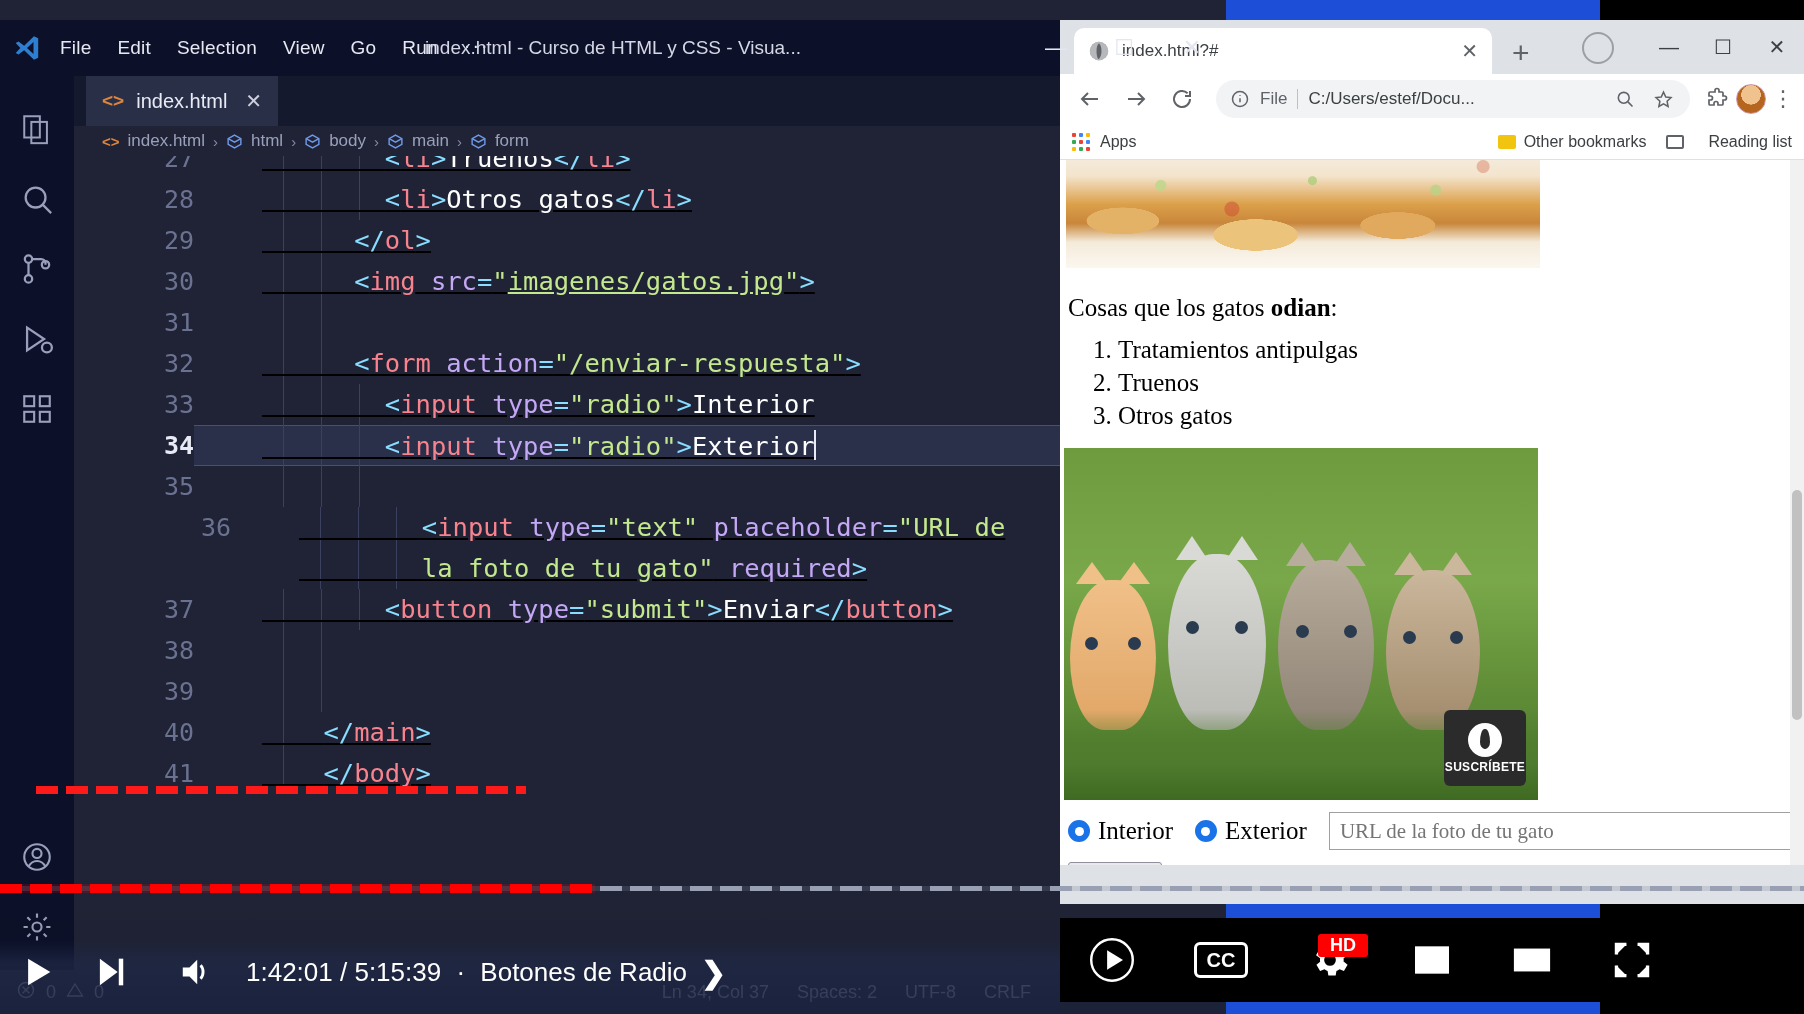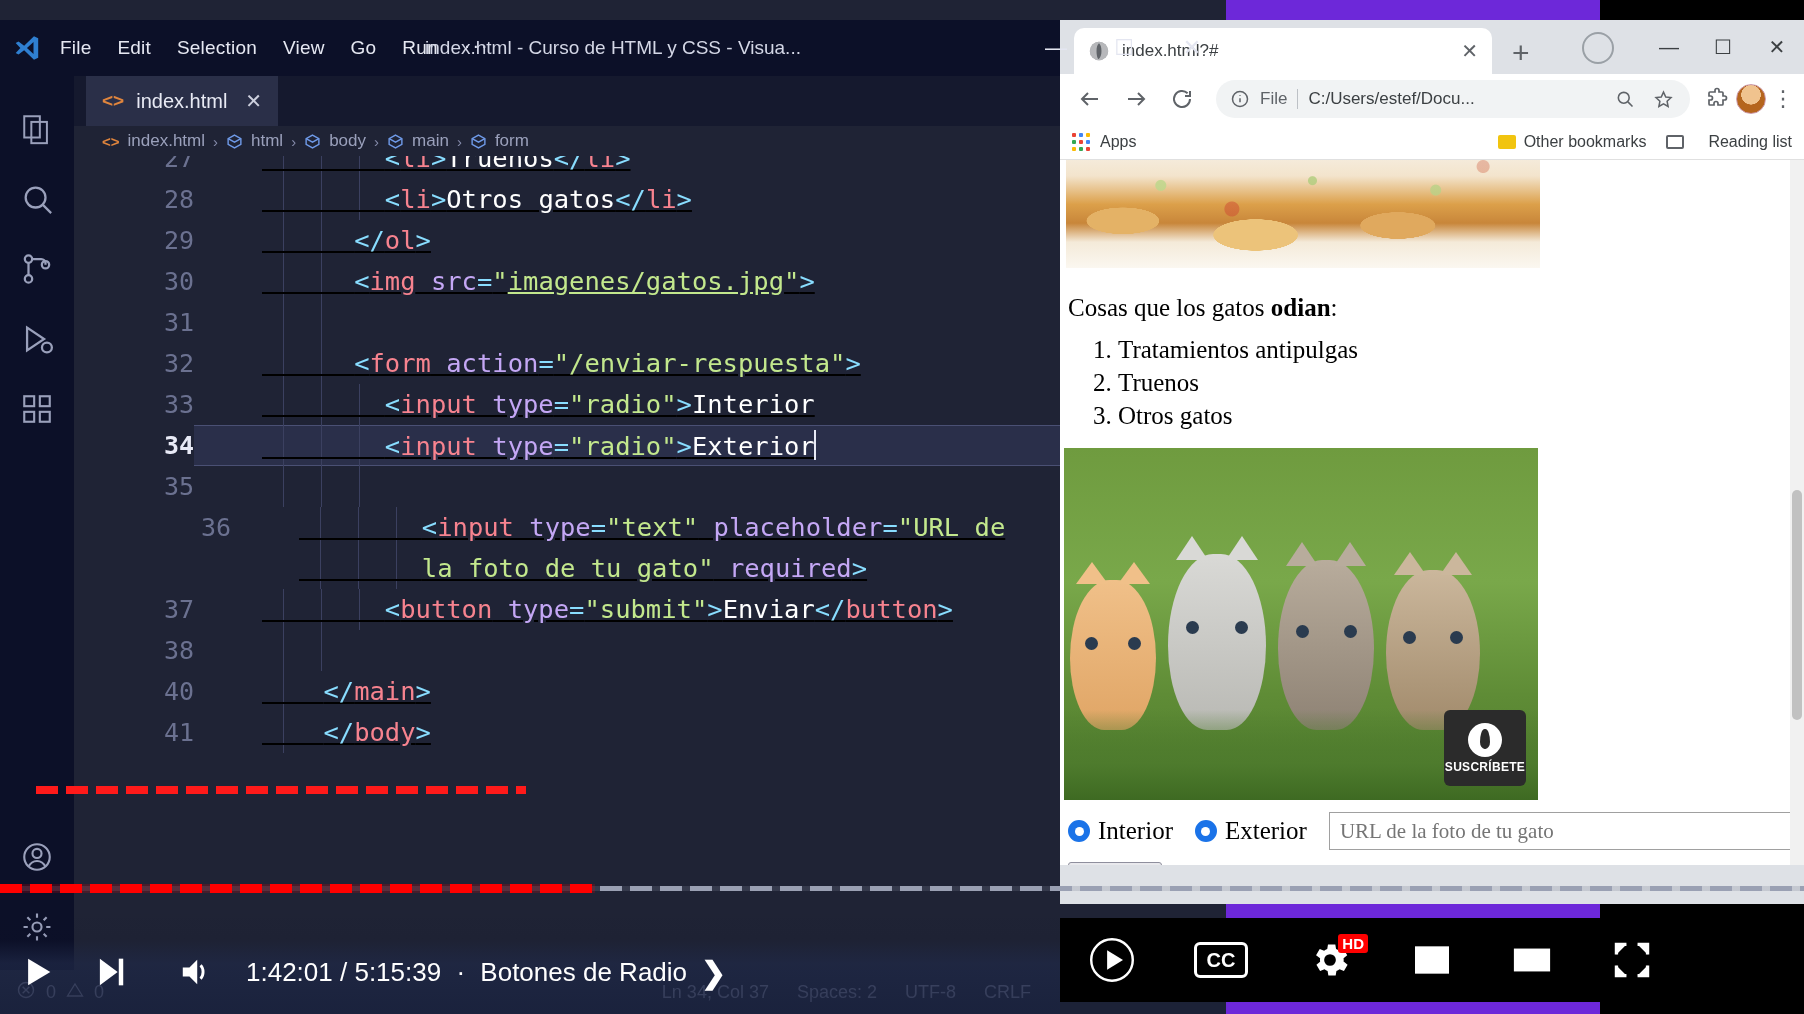--- a/index.html
+++ b/index.html
@@ -1,19 +1,19 @@
 <!DOCTYPE html>
 <html><head>
 <meta charset="utf-8">
 <style>
   * { box-sizing: border-box; margin:0; padding:0; }
   html,body { width:1804px; height:1014px; overflow:hidden; background:#000; }
   body { font-family:"Liberation Sans", sans-serif; }
 
-  #root { position:relative; width:1600px; height:1014px; background:#6d28d9; }
+  #root { position:relative; width:1600px; height:1014px; background:#1d4ed8; }
 
   
   .vscode { position:absolute; left:0; top:0; width:1226px; height:1014px; background:#1f2335; }
 
   .titlebar { position:absolute; left:0; top:20px; width:1226px; height:56px; background:#0c1028;
               display:flex; align-items:center; color:#cfd3e3; font-size:19px; }
   .vs-logo { width:52px; display:flex; justify-content:center; align-items:center; }
   .vs-logo svg { width:30px; height:30px; }
   .menu { display:flex; gap:26px; margin-left:8px; }
   .menu span { color:#e6e8f2; font-size:19px; letter-spacing:.2px; }
@@ -96,22 +96,22 @@
             font-family:"Liberation Sans", sans-serif; }
   .ytchev { font-size:30px; color:#fff; margin-left:14px; font-weight:bold;}
 
   
   .ytright { position:absolute; left:1060px; bottom:12px; width:744px; height:84px; z-index:21;
              background:#000; display:flex; align-items:flex-start; }
   .ytright .ytbtn { width:auto; padding:0 30px; position:relative; }
   .ccbox { width:54px; height:36px; border:3px solid #fff; border-radius:6px; display:flex;
            align-items:center; justify-content:center; font-size:20px; font-weight:bold; color:#fff;
            font-family:"Liberation Sans", sans-serif; }
-  .hdbadge { position:absolute; top:16px; right:14px; background:#ff0000; color:#fff; font-size:15px;
-             font-weight:bold; padding:1px 4px; border-radius:3px; }
+  .hdbadge { position:absolute; top:16px; right:14px; background:#ff0000; color:#fff; font-size:18px;
+             font-weight:bold; padding:1px 12px; border-radius:3px; }
   .gearIcon svg { width:44px; height:44px; }
 
   
   .chrome { position:absolute; left:1060px; top:20px; width:744px; height:884px; background:#dee1e6;
             overflow:hidden; }
   .ch-tabbar { position:relative; height:54px; background:#dee1e6; }
   .ch-tab { position:absolute; left:14px; top:8px; width:418px; height:46px; background:#fff;
             border-radius:10px 10px 0 0; display:flex; align-items:center; gap:12px; padding:0 14px; }
   .ch-tab .favicon { width:22px; height:22px; }
   .ch-tab .tlabel { font-size:17px; color:#3c4043; flex:1; }
@@ -339,20 +339,21 @@
           <div class="cline"><div style="position:absolute;left:209px;top:0;bottom:0;width:1px;background:#3b4060;"></div><div style="position:absolute;left:247px;top:0;bottom:0;width:1px;background:#3b4060;"></div><span class="gutter">29</span><span class="ctext"><span class="tx">      </span><span class="pk">&lt;/</span><span class="tg">ol</span><span class="pk">&gt;</span></span></div>
           <div class="cline"><div style="position:absolute;left:209px;top:0;bottom:0;width:1px;background:#3b4060;"></div><div style="position:absolute;left:247px;top:0;bottom:0;width:1px;background:#3b4060;"></div><span class="gutter">30</span><span class="ctext"><span class="tx">      </span><span class="pk">&lt;</span><span class="tg">img</span><span class="at"> src</span><span class="eq">=</span><span class="st">"</span><span class="link">imagenes/gatos.jpg</span><span class="st">"</span><span class="pk">&gt;</span></span></div>
           <div class="cline"><div style="position:absolute;left:209px;top:0;bottom:0;width:1px;background:#3b4060;"></div><div style="position:absolute;left:247px;top:0;bottom:0;width:1px;background:#3b4060;"></div><span class="gutter">31</span><span class="ctext"></span></div>
           <div class="cline"><div style="position:absolute;left:209px;top:0;bottom:0;width:1px;background:#3b4060;"></div><div style="position:absolute;left:247px;top:0;bottom:0;width:1px;background:#3b4060;"></div><span class="gutter">32</span><span class="ctext"><span class="tx">      </span><span class="pk">&lt;</span><span class="tg">form</span><span class="at"> action</span><span class="eq">=</span><span class="st">"/enviar-respuesta"</span><span class="pk">&gt;</span></span></div>
           <div class="cline"><div style="position:absolute;left:209px;top:0;bottom:0;width:1px;background:#3b4060;"></div><div style="position:absolute;left:247px;top:0;bottom:0;width:1px;background:#3b4060;"></div><div style="position:absolute;left:285px;top:0;bottom:0;width:1px;background:#3b4060;"></div><span class="gutter">33</span><span class="ctext"><span class="tx">        </span><span class="pk">&lt;</span><span class="tg">input</span><span class="at"> type</span><span class="eq">=</span><span class="st">"radio"</span><span class="pk">&gt;</span><span class="tx">Interior</span></span></div>
           <div class="cline active"><div class="hl" style="background:#2a2f4a;border-top:1px solid #4a5074;border-bottom:1px solid #4a5074;"></div><div style="position:absolute;left:209px;top:0;bottom:0;width:1px;background:#3b4060;"></div><div style="position:absolute;left:247px;top:0;bottom:0;width:1px;background:#3b4060;"></div><div style="position:absolute;left:285px;top:0;bottom:0;width:1px;background:#3b4060;"></div><span class="gutter">34</span><span class="ctext"><span class="tx">        </span><span class="pk">&lt;</span><span class="tg">input</span><span class="at"> type</span><span class="eq">=</span><span class="st">"radio"</span><span class="pk">&gt;</span><span class="tx">Exterior</span><span class="caret"></span></span></div>
           <div class="cline"><div style="position:absolute;left:209px;top:0;bottom:0;width:1px;background:#3b4060;"></div><div style="position:absolute;left:247px;top:0;bottom:0;width:1px;background:#3b4060;"></div><div style="position:absolute;left:285px;top:0;bottom:0;width:1px;background:#3b4060;"></div><span class="gutter">35</span><span class="ctext"></span></div>
           <div class="cline two"><div style="position:absolute;left:209px;top:0;bottom:0;width:1px;background:#3b4060;"></div><div style="position:absolute;left:247px;top:0;bottom:0;width:1px;background:#3b4060;"></div><div style="position:absolute;left:285px;top:0;bottom:0;width:1px;background:#3b4060;"></div><span class="gutter">36</span><span class="ctext"><span class="tx">        </span><span class="pk">&lt;</span><span class="tg">input</span><span class="at"> type</span><span class="eq">=</span><span class="st">"text"</span><span class="at"> placeholder</span><span class="eq">=</span><span class="st">"URL de</span></span><span class="ctext" style="top:41px"><span class="tx">        </span><span class="st">la foto de tu gato"</span><span class="at"> required</span><span class="pk">&gt;</span></span></div>
           <div class="cline"><div style="position:absolute;left:209px;top:0;bottom:0;width:1px;background:#3b4060;"></div><div style="position:absolute;left:247px;top:0;bottom:0;width:1px;background:#3b4060;"></div><div style="position:absolute;left:285px;top:0;bottom:0;width:1px;background:#3b4060;"></div><span class="gutter">37</span><span class="ctext"><span class="tx">        </span><span class="pk">&lt;</span><span class="tg">button</span><span class="at"> type</span><span class="eq">=</span><span class="st">"submit"</span><span class="pk">&gt;</span><span class="tx">Enviar</span><span class="pk">&lt;/</span><span class="tg">button</span><span class="pk">&gt;</span></span></div>
           <div class="cline"><div style="position:absolute;left:209px;top:0;bottom:0;width:1px;background:#3b4060;"></div><div style="position:absolute;left:247px;top:0;bottom:0;width:1px;background:#3b4060;"></div><span class="gutter">38</span></div>
+          <div class="cline"><div style="position:absolute;left:209px;top:0;bottom:0;width:1px;background:#3b4060;"></div><div style="position:absolute;left:247px;top:0;bottom:0;width:1px;background:#3b4060;"></div><span class="gutter">39</span><span class="ctext"></span></div>
           <div class="cline"><div style="position:absolute;left:209px;top:0;bottom:0;width:1px;background:#3b4060;"></div><span class="gutter">40</span><span class="ctext"><span class="tx">    </span><span class="pk">&lt;/</span><span class="tg">main</span><span class="pk">&gt;</span></span></div>
           <div class="cline"><div style="position:absolute;left:209px;top:0;bottom:0;width:1px;background:#3b4060;"></div><span class="gutter">41</span><span class="ctext"><span class="tx">    </span><span class="pk">&lt;/</span><span class="tg">body</span><span class="pk">&gt;</span></span></div>
         </div>
       <div class="scrollThumb" style="top:330px;height:320px;"></div>
     </div>
 
     <div class="statusbar">
       <div class="sb-left">
         <span>
           <svg width="20" height="20" viewBox="0 0 24 24" fill="none" stroke="#8d93b0" stroke-width="1.7">

